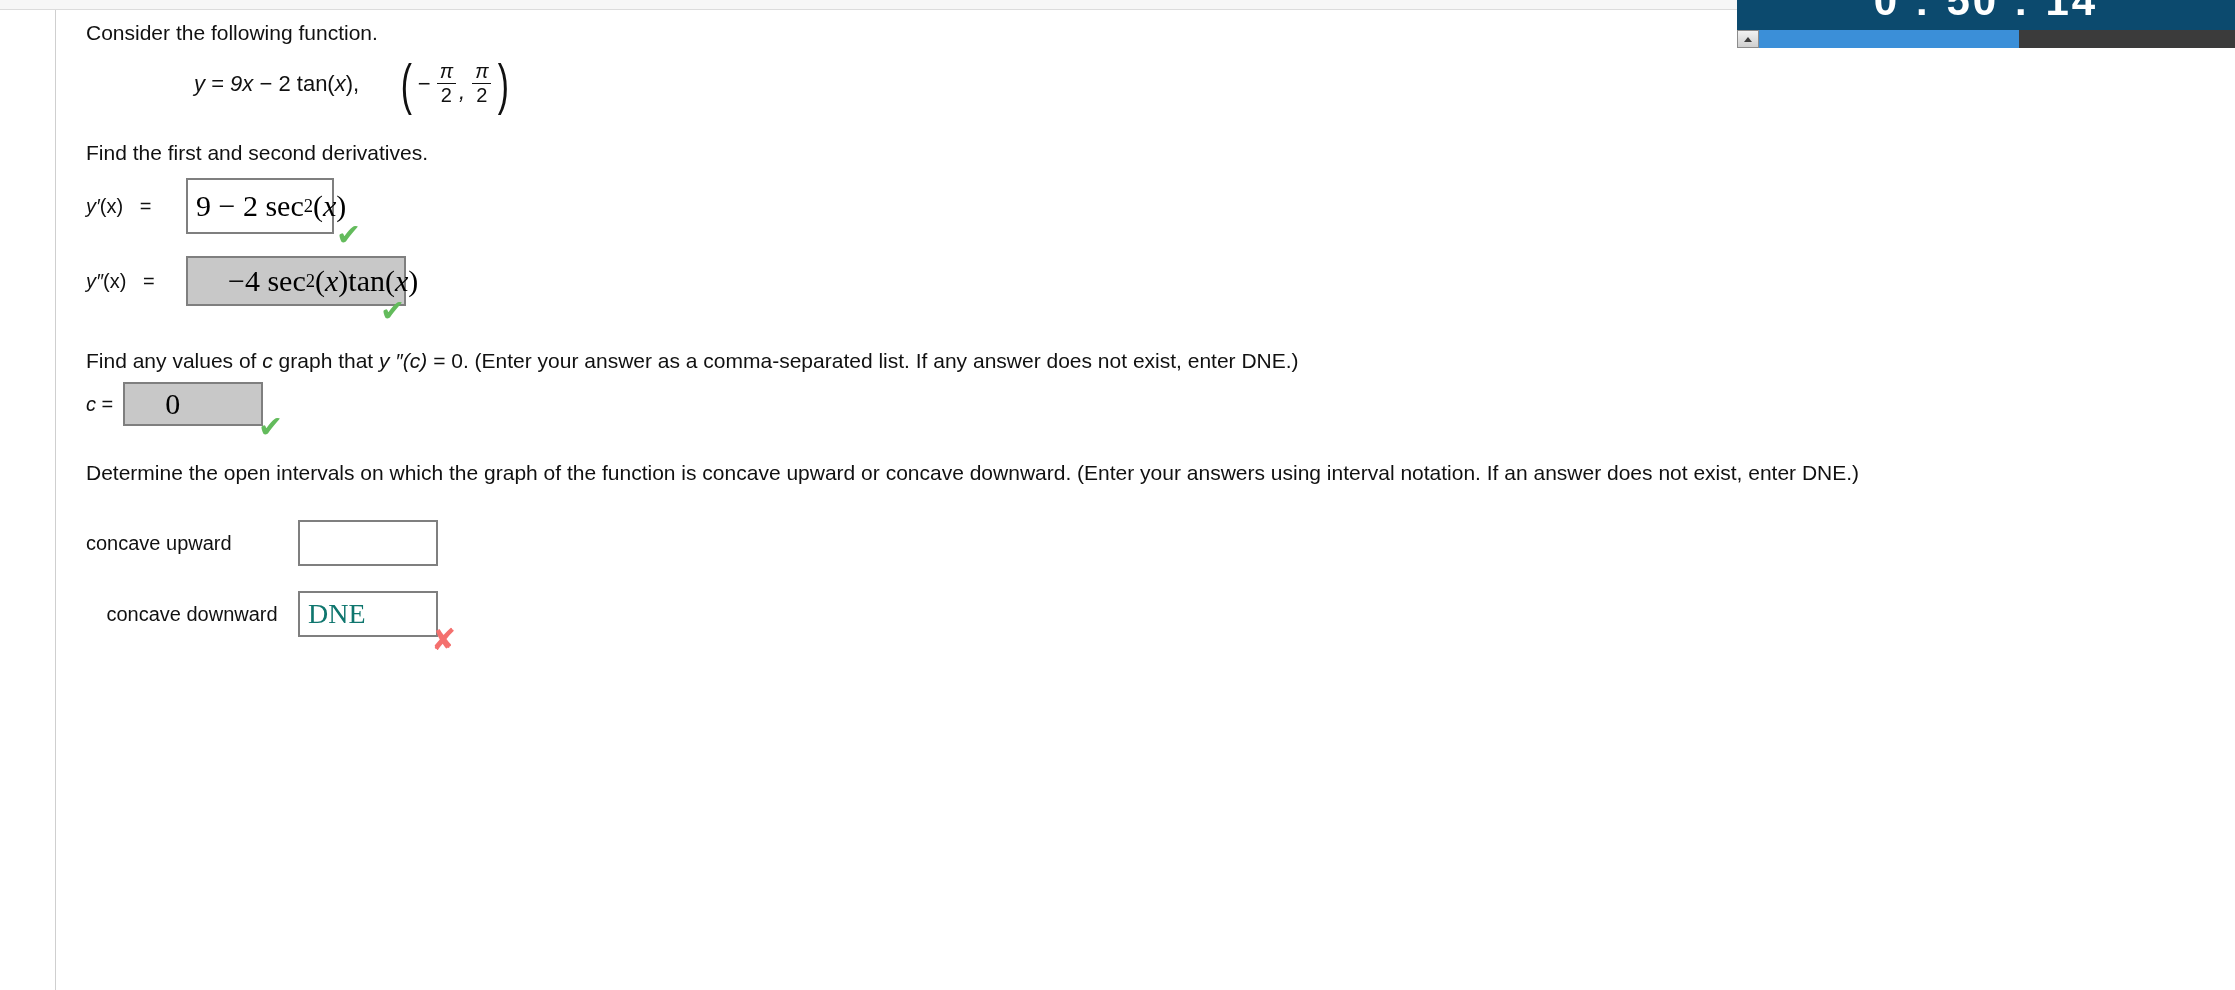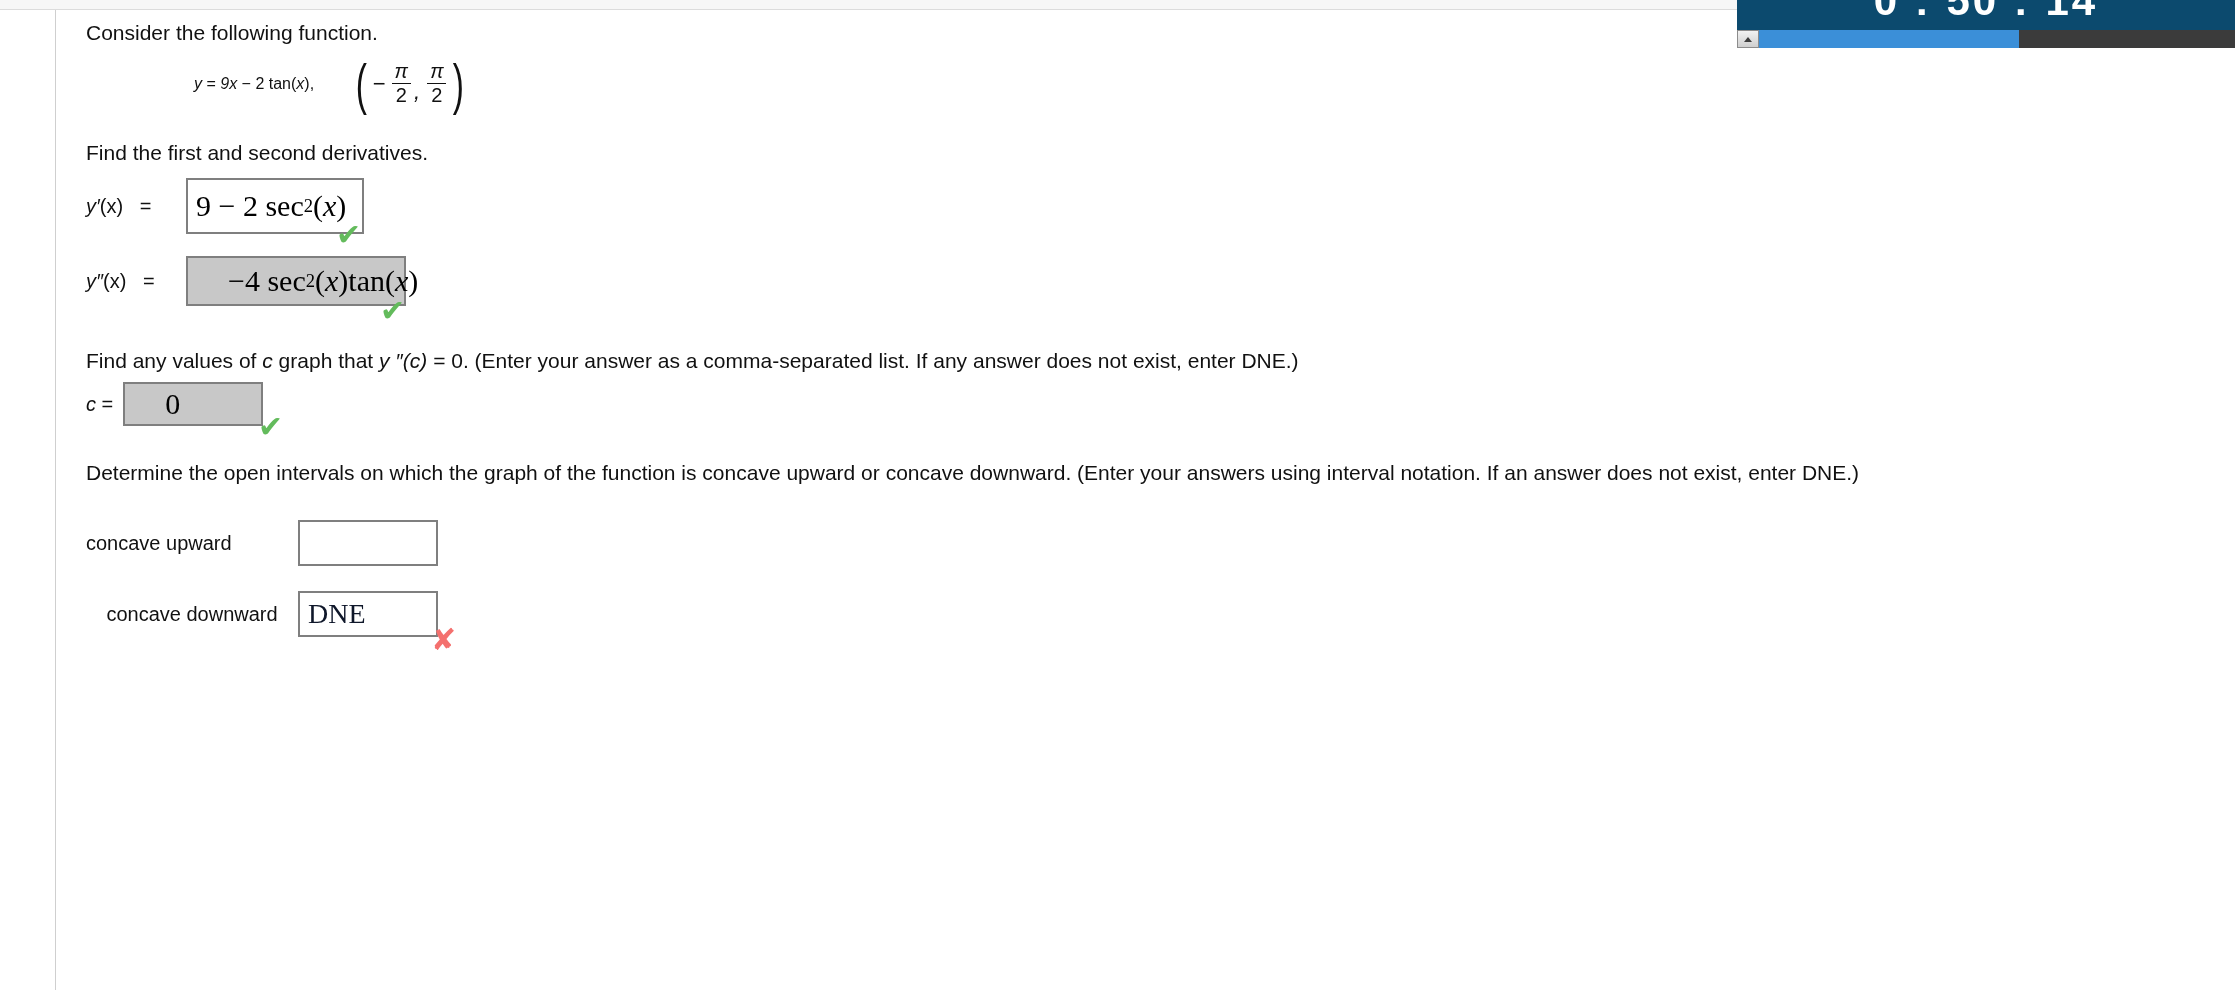--- a/index.html
+++ b/index.html
@@ -120,21 +120,21 @@
   .eq-display {
     position: absolute;
     top: 60px;
     left: 108px;
     font-size: 22px;
     color: #111111;
     display: flex;
     align-items: center;
     gap: 0;
   }
-  .eq-main { font-size: 16px; white-space: nowrap; }
+  .eq-main { font-size: 22px; white-space: nowrap; }
   .eq-main .it { font-style: italic; }
   .interval {
     display: inline-flex;
     align-items: center;
     margin-left: 38px;
     font-size: 22px;
   }
   .paren-big {
     font-size: 56px;
     line-height: 0.82;
@@ -190,21 +190,21 @@
   }
   .mark.ok { color: #63bb5c; }
   .mark.bad { color: #f4706e; }
 
   .plainbox {
     border: 2px solid #7f7f7f;
     background: #ffffff;
     box-sizing: border-box;
     font-family: "Liberation Serif", serif;
     font-size: 28px;
-    color: #0f172a;
+    color: #0f766e;
     display: flex;
     align-items: center;
     padding: 0 8px;
   }
 </style>
 </head>
 <body>
 
 <div class="top-strip"></div>
 <div class="left-rule"></div>
@@ -242,21 +242,21 @@
     </span>
   </div>
 
   <div class="para line-findfs">Find the first and second derivatives.</div>
 
   <div class="ansrow" style="top:178px; left:0;">
     <span class="lbl" style="width:88px;">
       <span class="it">y</span><span class="it">′</span><span>(x)</span>
       &nbsp;&nbsp;<span>=</span>
     </span>
-    <span class="mathbox" style="width:178px; height:56px; margin-left:12px;">
+    <span class="mathbox" style="width:148px; height:56px; margin-left:12px;">
       <span>9 − 2 sec</span>
         <sup>2</sup>
         <span>(</span>
         <span class="mi">x</span>
         <span>)</span>
     </span>
   </div>
   <div class="mark ok" style="top:220px; left:250px;">✔</div>
 
   <div class="ansrow" style="top:256px; left:0;">

